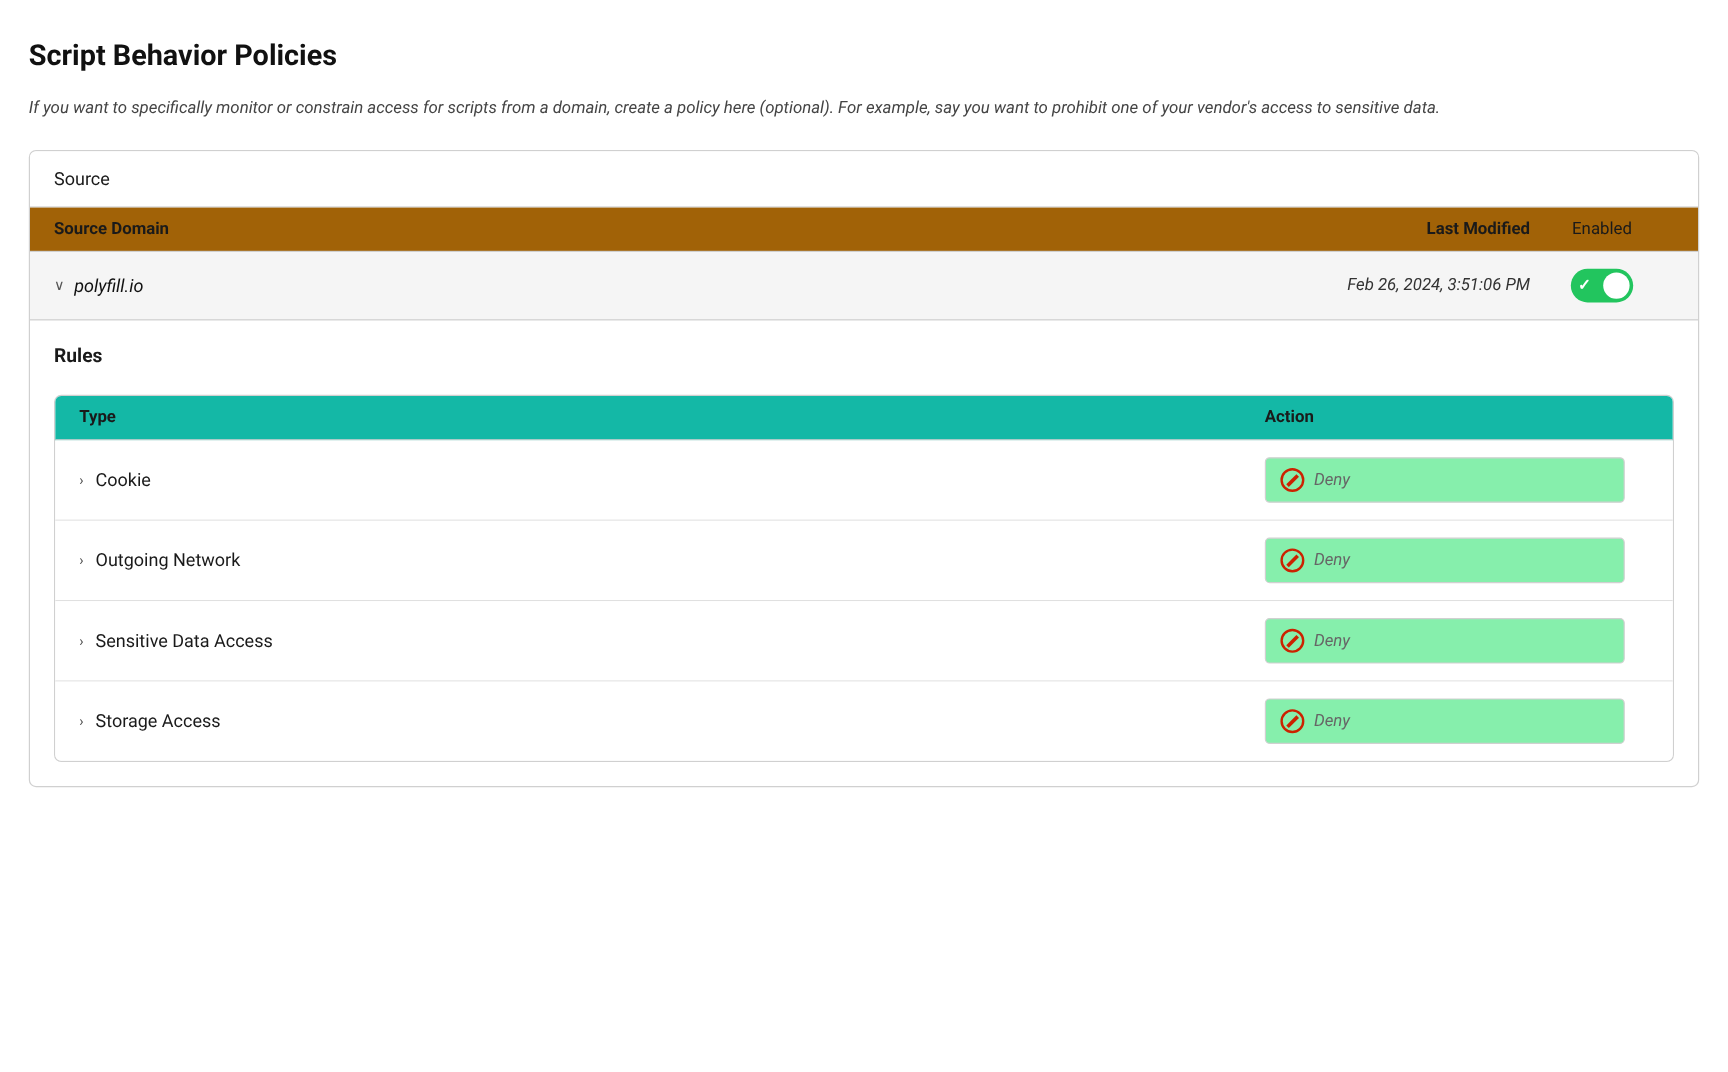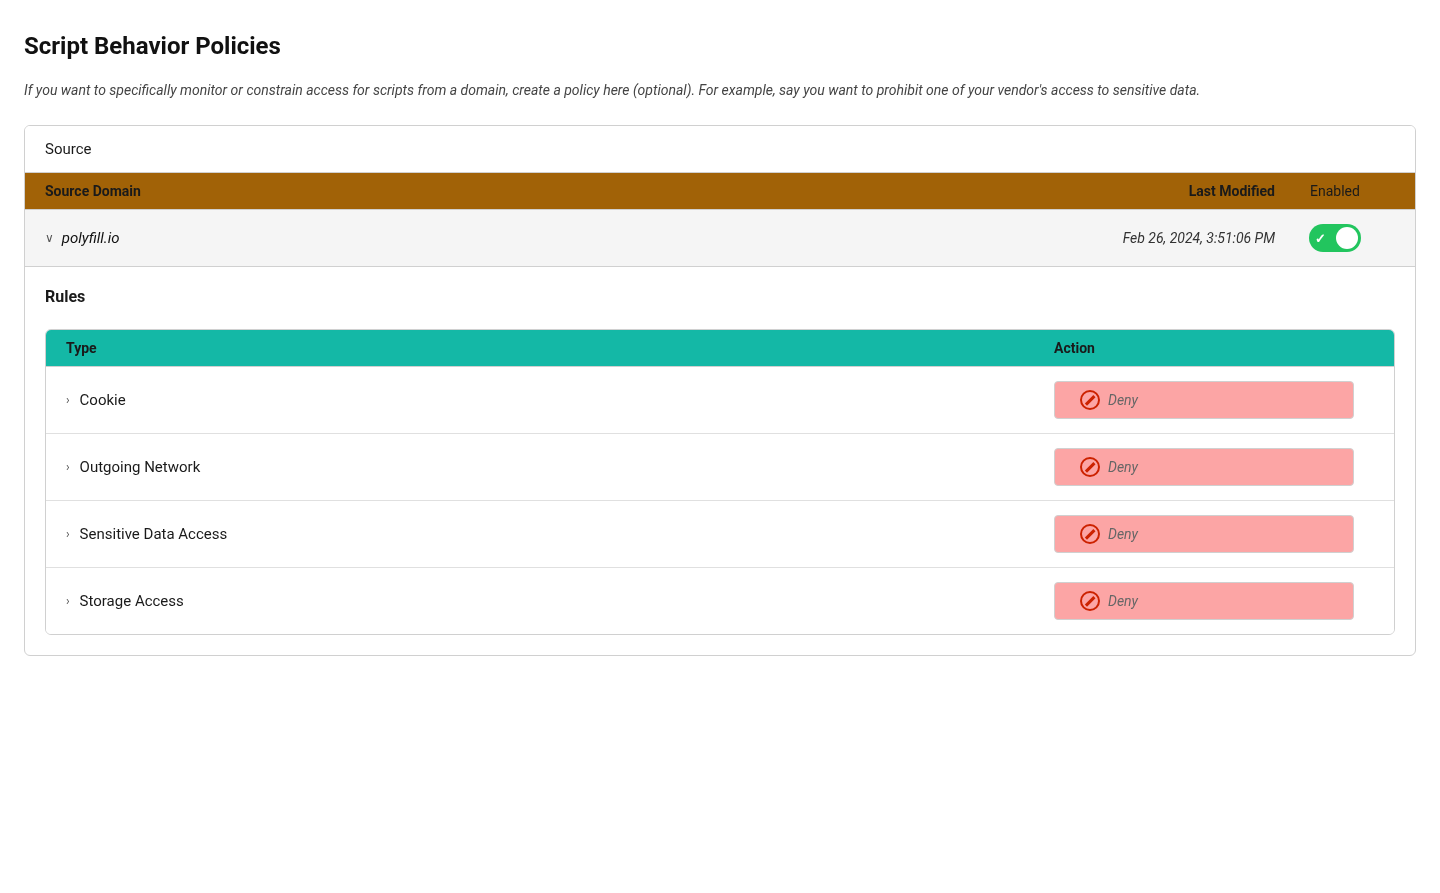--- a/index.html
+++ b/index.html
@@ -223,22 +223,22 @@
     .rule-action {
       width: 320px;
     }
 
     .action-dropdown {
       display: flex;
       align-items: center;
       gap: 8px;
       border: 1px solid #d0d0d0;
       border-radius: 4px;
-      padding: 8px 25px;
-      background: #fca5a5;
+      padding: 8px 12px;
+      background: #86efac;
       cursor: pointer;
       width: 300px;
     }
 
     .deny-icon {
       width: 20px;
       height: 20px;
       border: 2.5px solid #cc2200;
       border-radius: 50%;
       display: flex;

